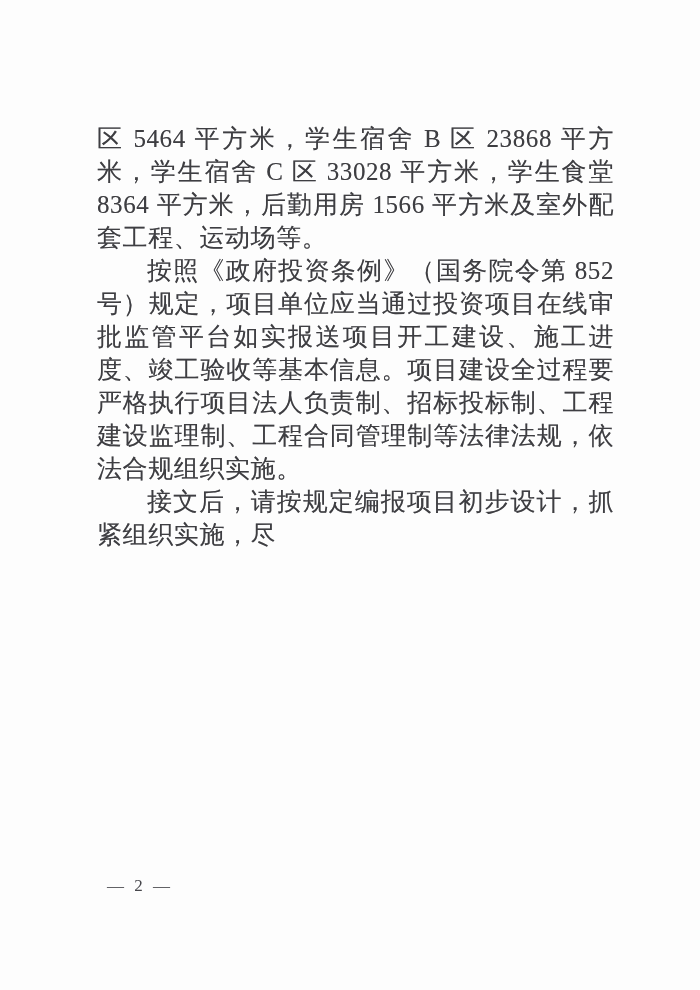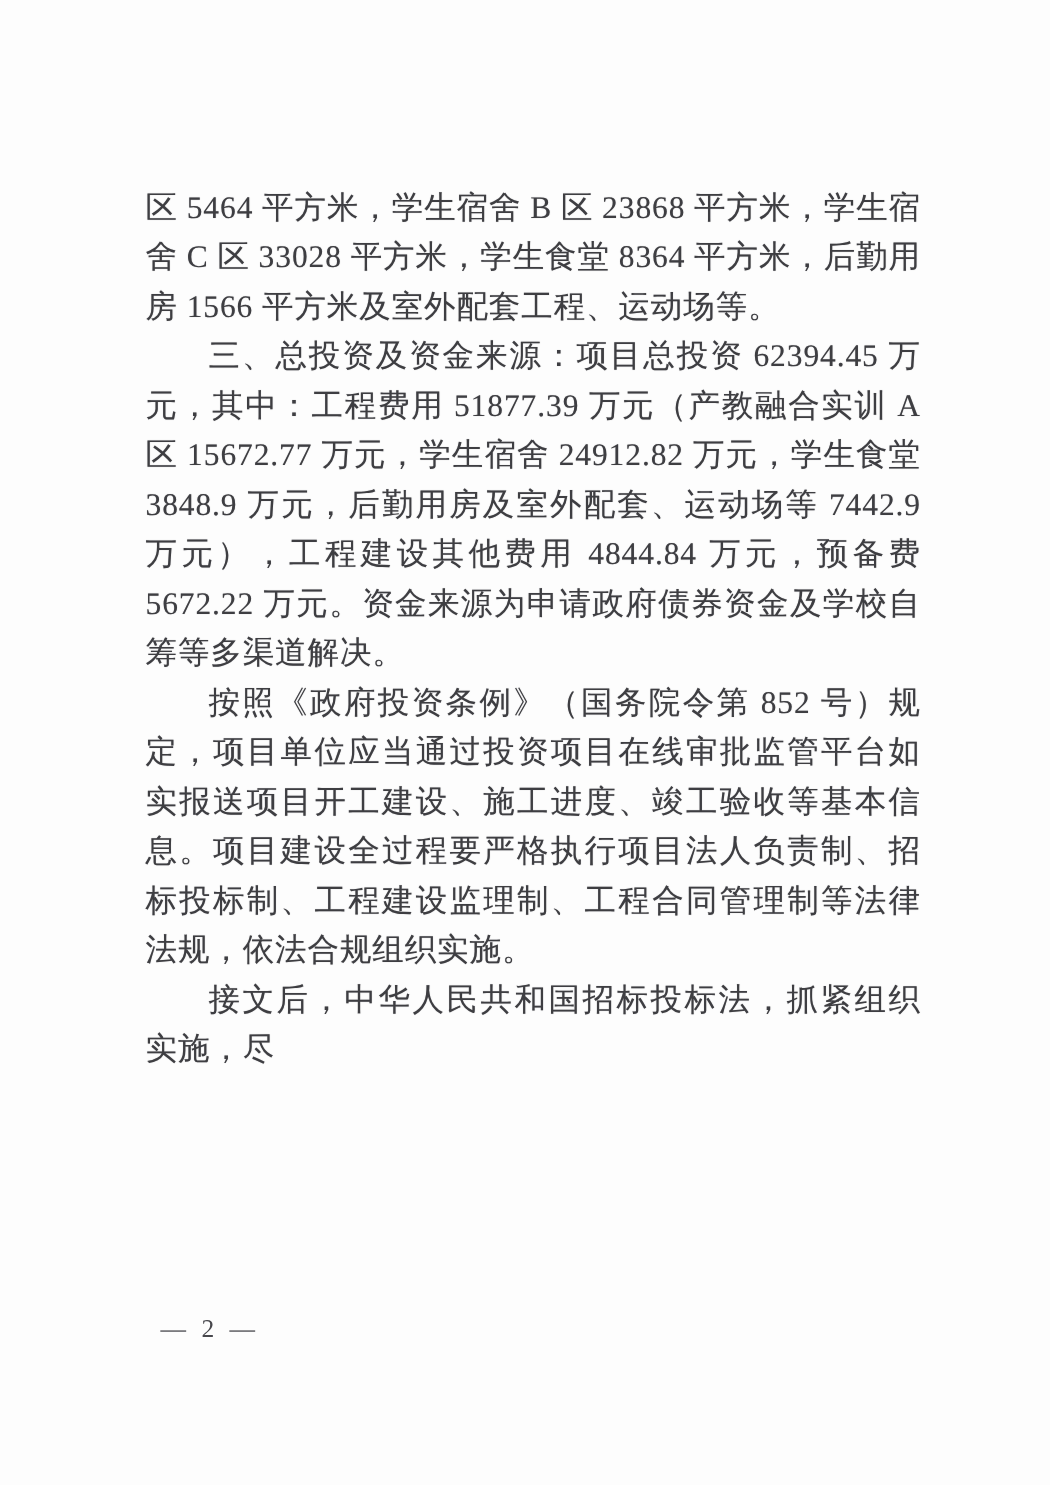--- a/index.html
+++ b/index.html
@@ -16,21 +16,21 @@
     background: #fdfdfd;
     font-family: "Liberation Serif", "DejaVu Serif", serif;
     color: #3e3e42;
     overflow: hidden;
   }
   .content {
     position: absolute;
     left: 97px;
     top: 122px;
     width: 517px;
-    font-size: 21px;
+    font-size: 25px;
     line-height: 33px;
     text-align: justify;
     letter-spacing: 0.6px;
     filter: blur(0.3px);
     text-shadow: 0 0 0.6px rgba(62, 62, 66, 0.45);
   }
   .content p {
     margin: 0;
     padding: 0;
   }
@@ -47,18 +47,17 @@
     letter-spacing: 3px;
     filter: blur(0.25px);
   }
 </style>
 </head>
 <body>
 
 <div class="page">
   <div class="content">
     <p class="para">区 5464 平方米，学生宿舍 B 区 23868 平方米，学生宿舍 C 区 33028 平方米，学生食堂 8364 平方米，后勤用房 1566 平方米及室外配套工程、运动场等。</p>
-    <p class="para indent">三、总投资及资金来源：项目总投资 62394.45 万元，其中：工程费用 51877.39 万元（产教融合实训 A 区 15672.77 万元，学生宿舍 24912.82 万元，学生食堂 3848.9 万元，后勤用房及室外配套、运动场等 7442.9 万元），工程建设其他费用 4844.84 万元，预备费 5672.22 万元。资金来源为申请政府债券资金及学校自筹等多渠道解决。</p>
     <p class="para indent">按照《政府投资条例》（国务院令第 852 号）规定，项目单位应当通过投资项目在线审批监管平台如实报送项目开工建设、施工进度、竣工验收等基本信息。项目建设全过程要严格执行项目法人负责制、招标投标制、工程建设监理制、工程合同管理制等法律法规，依法合规组织实施。</p>
-    <p class="para indent">接文后，中华人民共和国招标投标法，抓紧组织实施，尽</p>
+    <p class="para indent">接文后，请按规定编报项目初步设计，抓紧组织实施，尽</p>
   </div>
   <div class="page-number">— 2 —</div>
 </div>
 
 </body></html>

